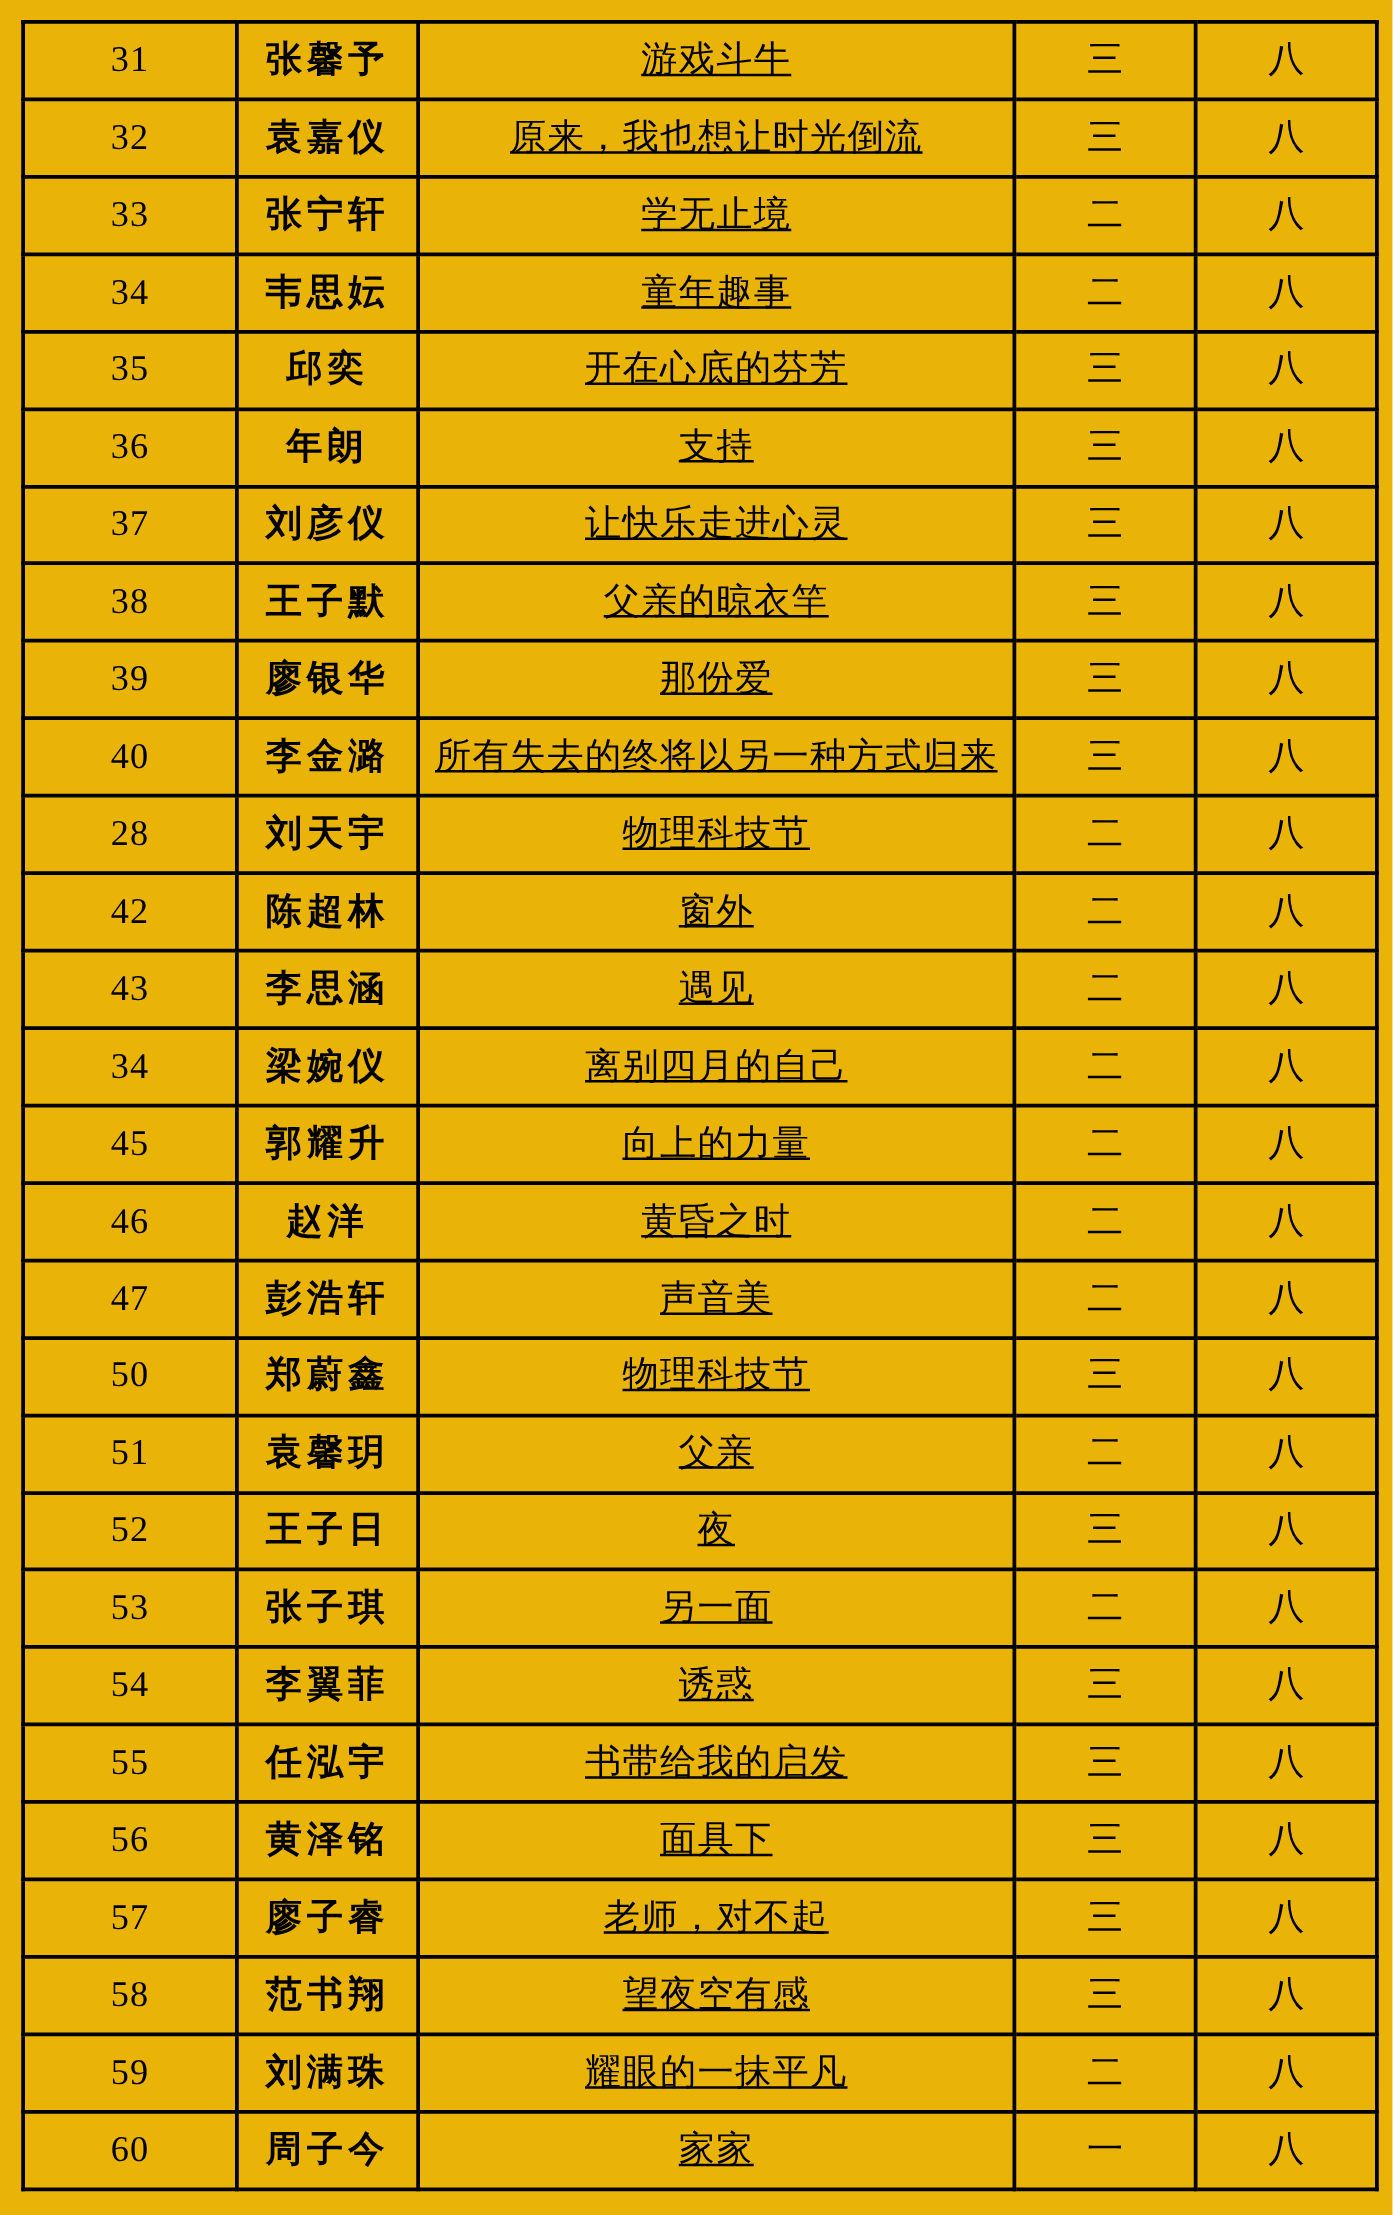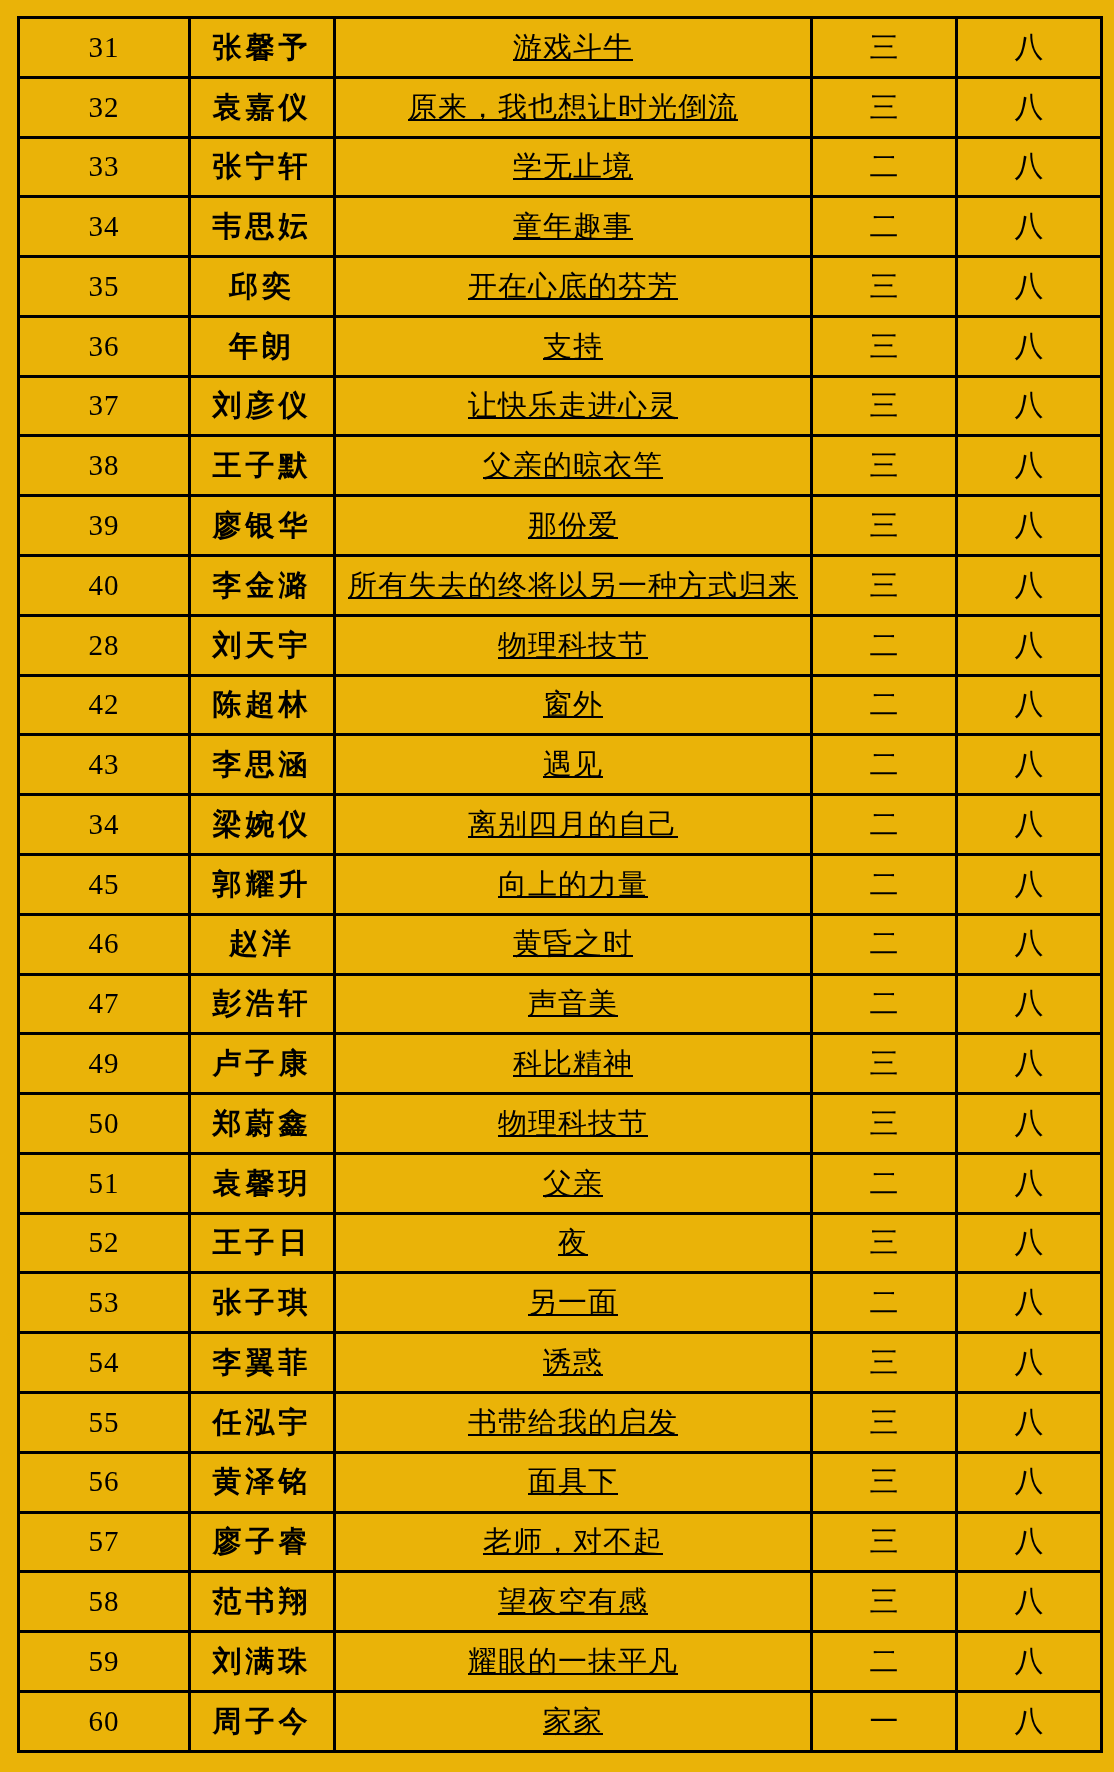--- a/index.html
+++ b/index.html
@@ -173,27 +173,20 @@
           <td class="c-grade">八</td>
         </tr>
         <tr>
           <td class="c-num">47</td>
           <td class="c-name">彭浩轩</td>
           <td class="c-title">声音美</td>
           <td class="c-prize">二</td>
           <td class="c-grade">八</td>
         </tr>
         <tr>
-          <td class="c-num">49</td>
-          <td class="c-name">卢子康</td>
-          <td class="c-title">科比精神</td>
-          <td class="c-prize">三</td>
-          <td class="c-grade">八</td>
-        </tr>
-        <tr>
           <td class="c-num">50</td>
           <td class="c-name">郑蔚鑫</td>
           <td class="c-title">物理科技节</td>
           <td class="c-prize">三</td>
           <td class="c-grade">八</td>
         </tr>
         <tr>
           <td class="c-num">51</td>
           <td class="c-name">袁馨玥</td>
           <td class="c-title">父亲</td>

